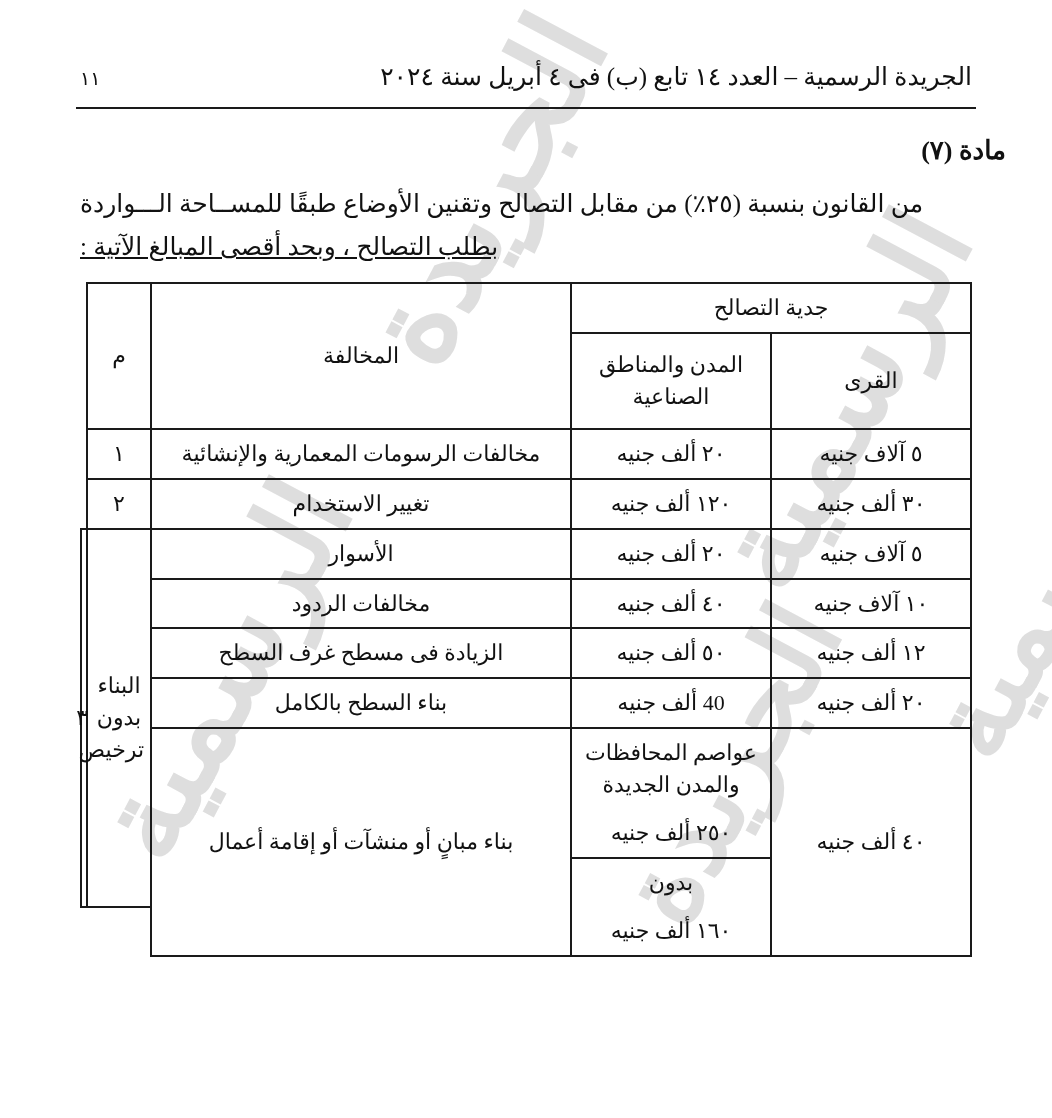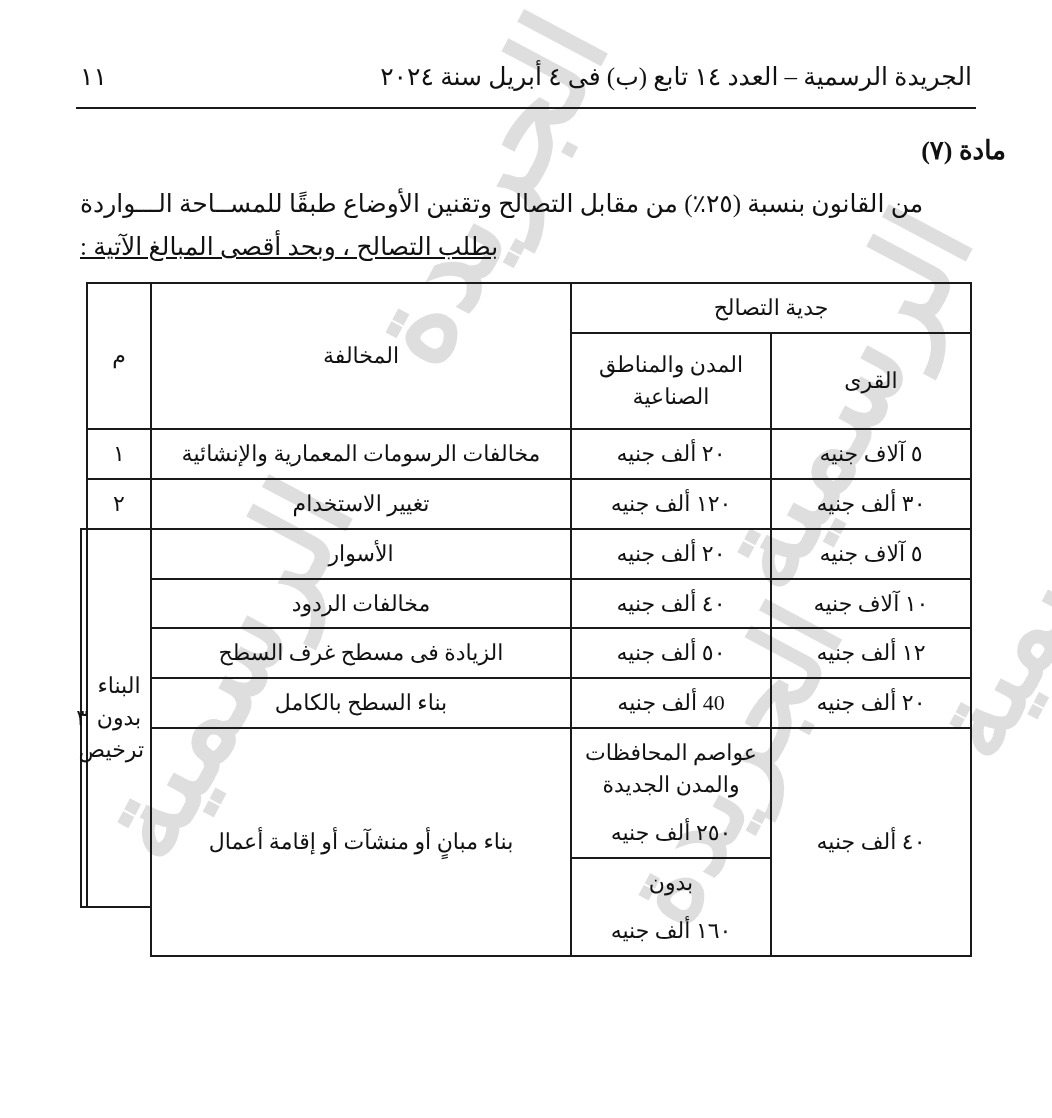--- a/index.html
+++ b/index.html
@@ -55,21 +55,21 @@
     justify-content: space-between;
     padding: 62px 34px 0 34px;
     font-size: 25px;
     direction: rtl;
   }
   .masthead .title {
     font-size: 25px;
     letter-spacing: 0px;
   }
   .masthead .page-no {
-    font-size: 25px;
+    font-size: 19px;
     letter-spacing: 3px;
   }
   .rule {
     margin: 16px 30px 0 30px;
     border-top: 2.5px solid #1a1a1a;
   }
 
   
   .article-heading {
     text-align: right;

